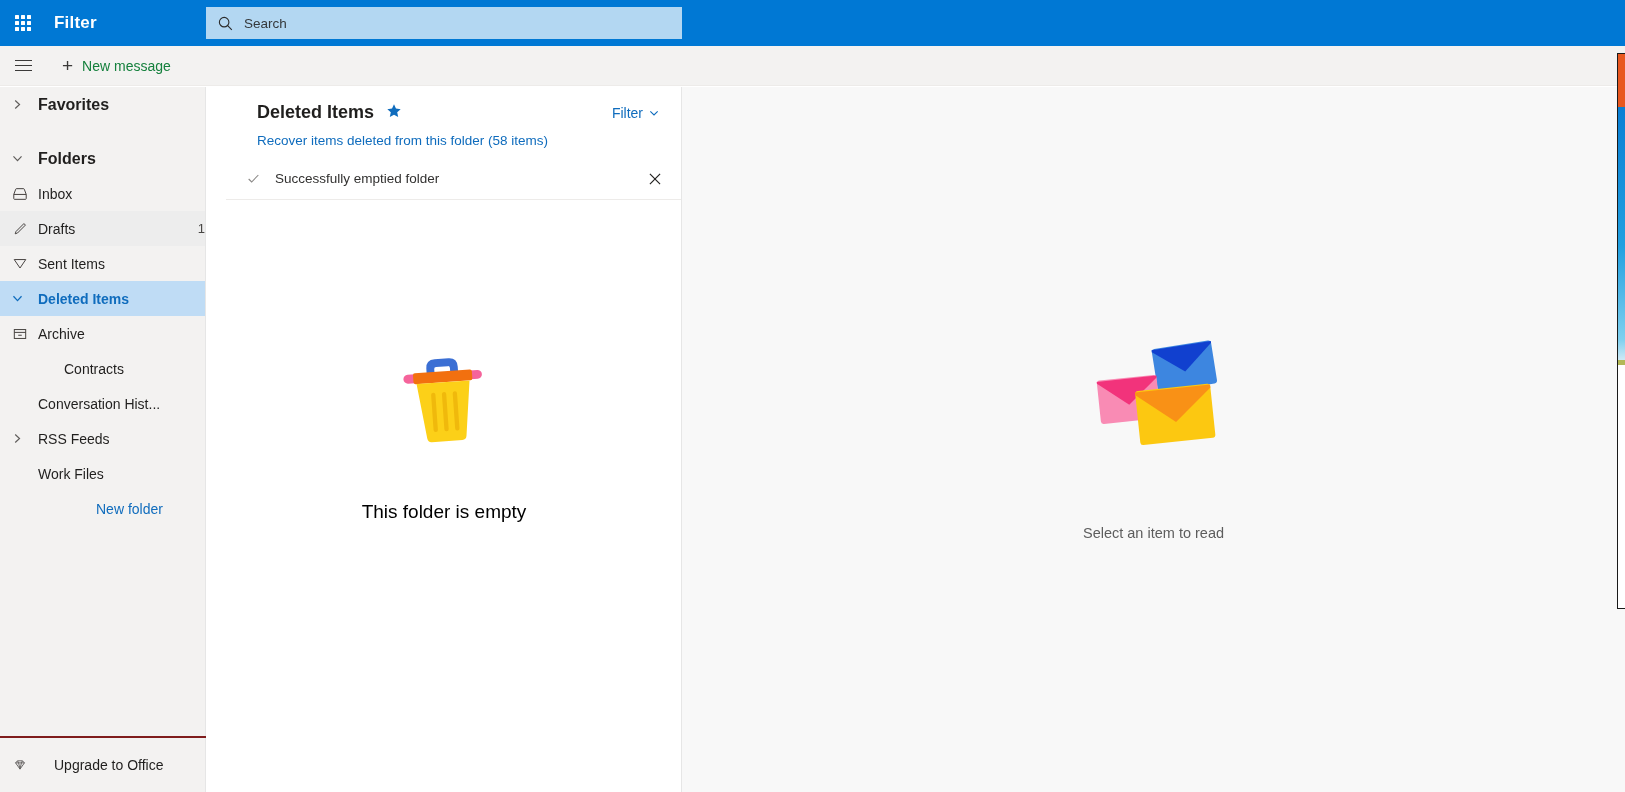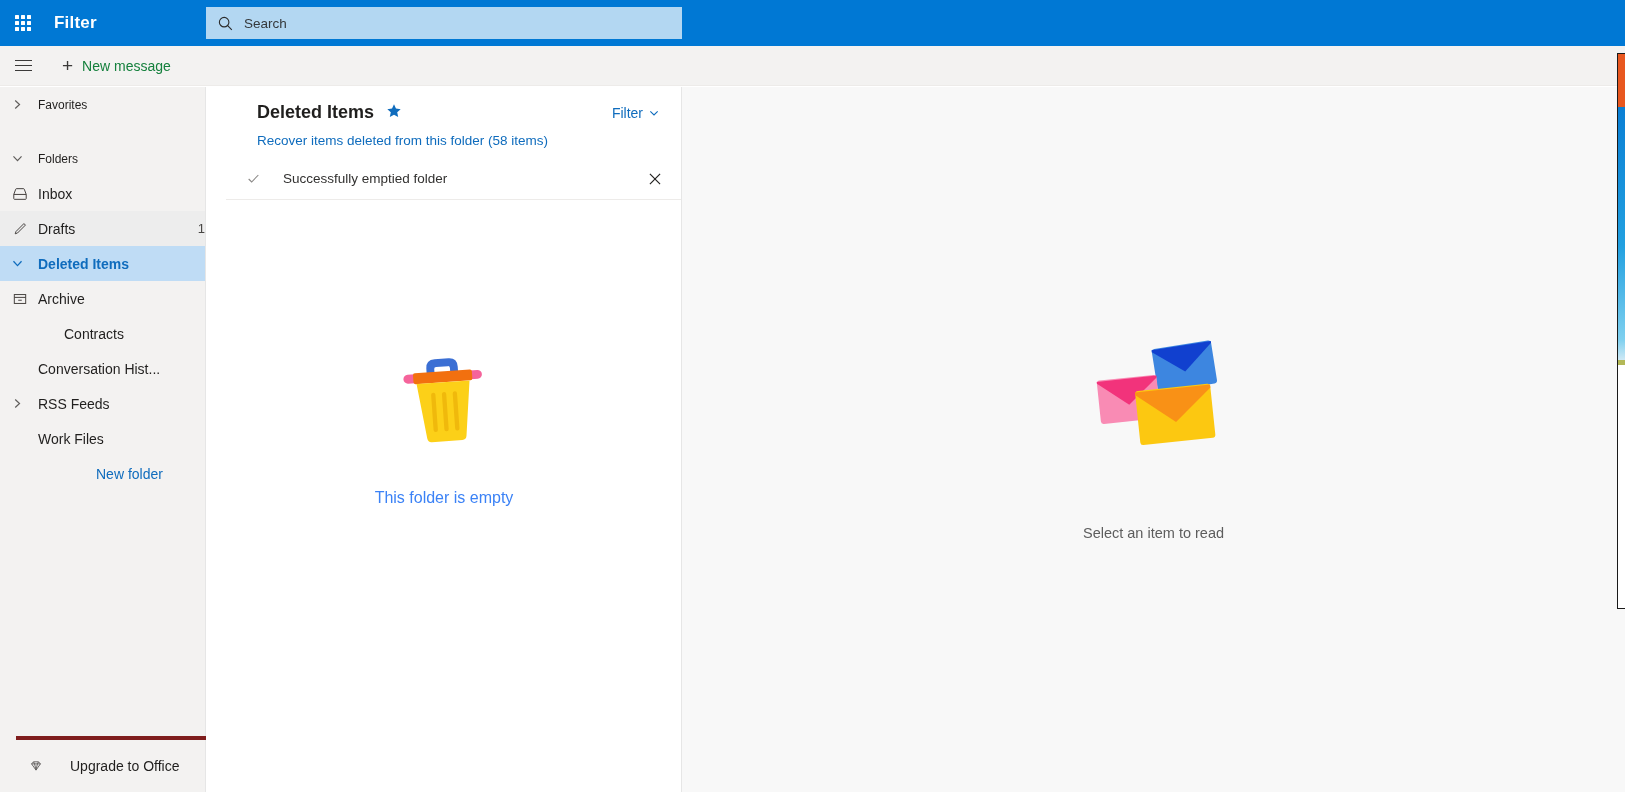--- a/index.html
+++ b/index.html
@@ -82,21 +82,21 @@
   }
   .nav-scroll { position: relative; height: 648px; }
   .navgroup {
     display: flex; align-items: center; height: 35px;
     padding-left: 12px; cursor: pointer;
   }
   .navgroup .chev {
     width: 26px; flex: 0 0 26px; display: flex; align-items: center; justify-content: flex-start;
     color: #605e5c;
   }
-  .navgroup .gtitle { font-size: 12px; color: #201f1e; font-weight: normal; }
+  .navgroup .gtitle { font-size: 16px; color: #201f1e; font-weight: bold; }
   .grp-spacer { height: 19px; }
 
   .navitem {
     display: flex; align-items: center; height: 35px;
     padding-left: 12px; cursor: pointer;
     position: relative;
   }
   .navitem .chev {
     width: 26px; flex: 0 0 26px; display: flex; align-items: center; color: #605e5c;
   }
@@ -110,22 +110,22 @@
   .navitem .ncount { font-size: 13px; color: #484644; margin-left: 6px; }
   .navitem.hover { background: #ededed; }
   .navitem.selected { background: #bfdcf5; }
   .navitem.selected .nlabel { color: #0f6cbd; font-weight: bold; }
   .navitem.selected .chev { color: #0f6cbd; }
   .navitem.child { padding-left: 64px; }
   .navitem.newfolder { padding-left: 52px; margin-left: 44px; }
   .navitem.newfolder .nlabel { color: #0f6cbd; }
 
   .nav-footer {
-    position: absolute; left: 16px; bottom: 0; width: 206px; height: 56px;
-    border-top: 4px solid #7f1d1d;
+    position: absolute; left: 0; bottom: 0; width: 206px; height: 56px;
+    border-top: 2px solid #7f1d1d;
     display: flex; align-items: center; padding-left: 12px;
     cursor: pointer;
   }
   .nav-footer .ico { width: 42px; flex: 0 0 42px; display: flex; align-items: center; color: #605e5c; }
   .nav-footer .lbl { font-size: 14px; color: #201f1e; }
 
   
   .msglist {
     position: absolute; left: 206px; top: 87px; width: 476px; height: 705px;
     background: #ffffff;
@@ -140,31 +140,31 @@
     display: flex; align-items: center; gap: 6px;
     color: #0f6cbd; font-size: 14px; cursor: pointer;
   }
   .recover-link {
     display: block; margin-top: 10px;
     font-size: 13.5px; color: #0f6cbd; cursor: pointer;
   }
   .notify-row {
     margin-top: 14px; margin-left: -31px; margin-right: -22px;
     height: 38px; border-bottom: 1px solid #edebe9;
-    display: flex; align-items: center; padding: 0 14px 4px 20px; gap: 8px;
+    display: flex; align-items: center; padding: 0 14px 4px 20px;
   }
   .notify-check { width: 29px; flex: 0 0 29px; color: #8a8886; display: flex; align-items: center; }
   .notify-text { flex: 1 1 auto; font-size: 13.5px; color: #323130; }
   .notify-close { width: 24px; display: flex; align-items: center; justify-content: center; cursor: pointer; color: #201f1e; }
 
   .empty-state {
     position: absolute; left: 0; top: 248px; width: 476px;
     display: flex; flex-direction: column; align-items: center;
   }
-  .empty-caption { margin-top: 36px; font-size: 16px; color: #3b82f6; }
+  .empty-caption { margin-top: 48px; font-size: 19px; color: #000000; }
 
   
   .readpane {
     position: absolute; left: 682px; top: 87px; width: 943px; height: 705px;
     background: #f8f8f8;
   }
   .read-empty {
     position: absolute; left: 0; top: 248px; width: 943px;
     display: flex; flex-direction: column; align-items: center;
   }
@@ -269,20 +269,29 @@
       <div class="navitem hover">
         <span class="ico">
           <svg width="16" height="16" viewBox="0 0 18 18" fill="none">
             <path d="M13.4 2.9 L15.1 4.6 L6.2 13.5 L3.6 14.4 L4.5 11.8 Z" stroke="#44403d" stroke-width="1.1"></path>
           </svg>
         </span>
         <span class="nlabel">Drafts</span>
         <span class="ncount">1</span>
       </div>
 
+      <div class="navitem">
+        <span class="ico">
+          <svg width="16" height="16" viewBox="0 0 18 18" fill="none">
+            <path d="M2.5 4 L15.5 4 L9 13.5 Z" stroke="#44403d" stroke-width="1.1"></path>
+          </svg>
+        </span>
+        <span class="nlabel">Sent Items</span>
+        <span class="ncount"></span>
+      </div>
 
       <div class="navitem selected">
         <span class="chev">
           <svg width="11" height="11" viewBox="0 0 12 12">
               <path d="M1.6 3.6 L6 8.3 L10.4 3.6" stroke="#0f6cbd" stroke-width="1.4" fill="none"></path>
             </svg>
         </span>
         <span class="nlabel">Deleted Items</span>
         <span class="ncount"></span>
       </div>

